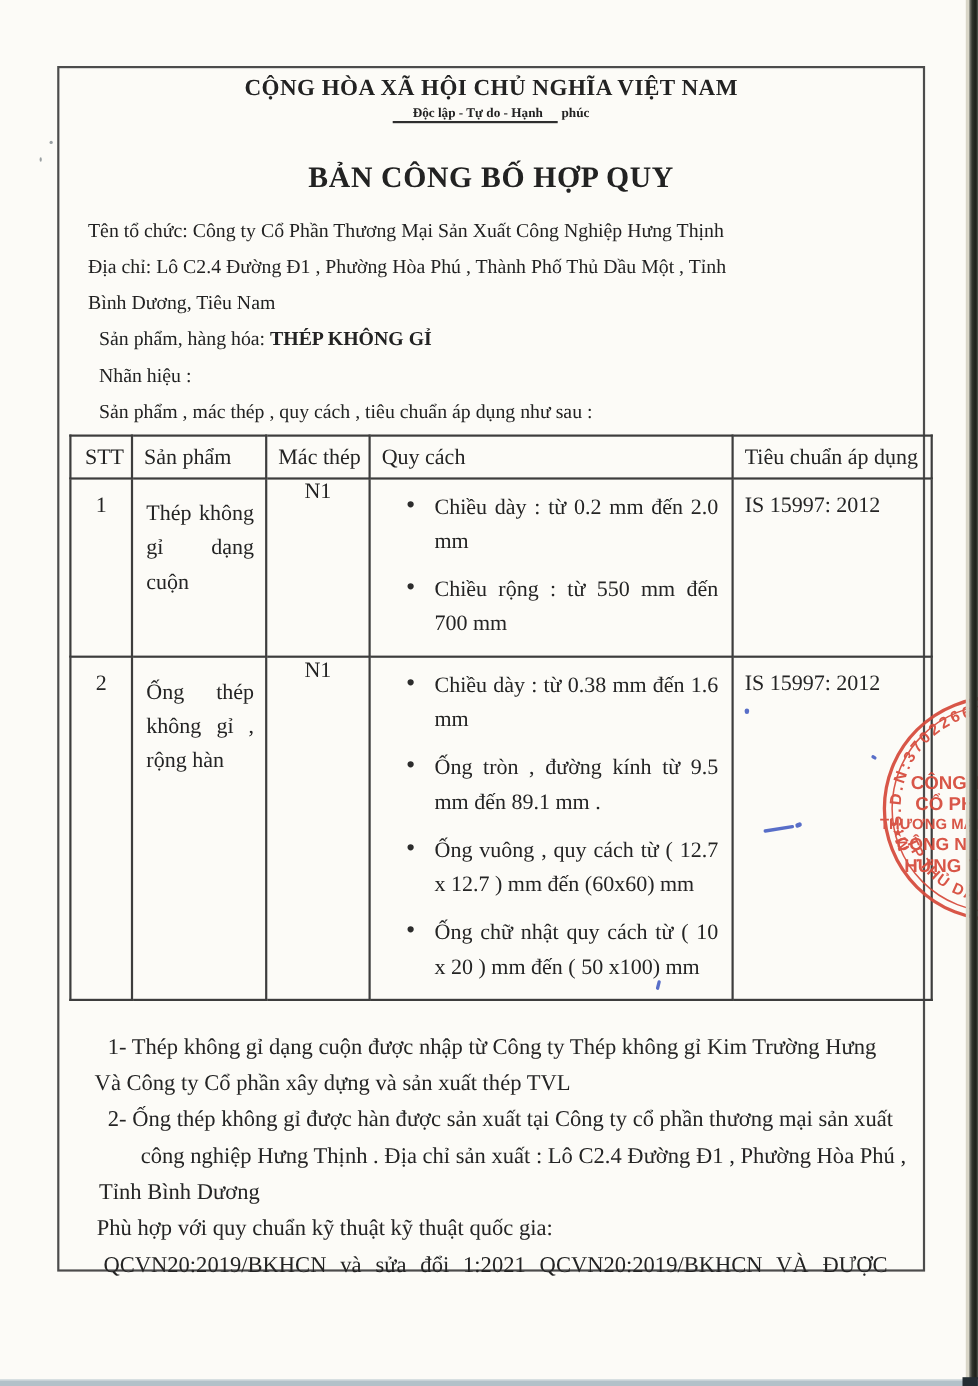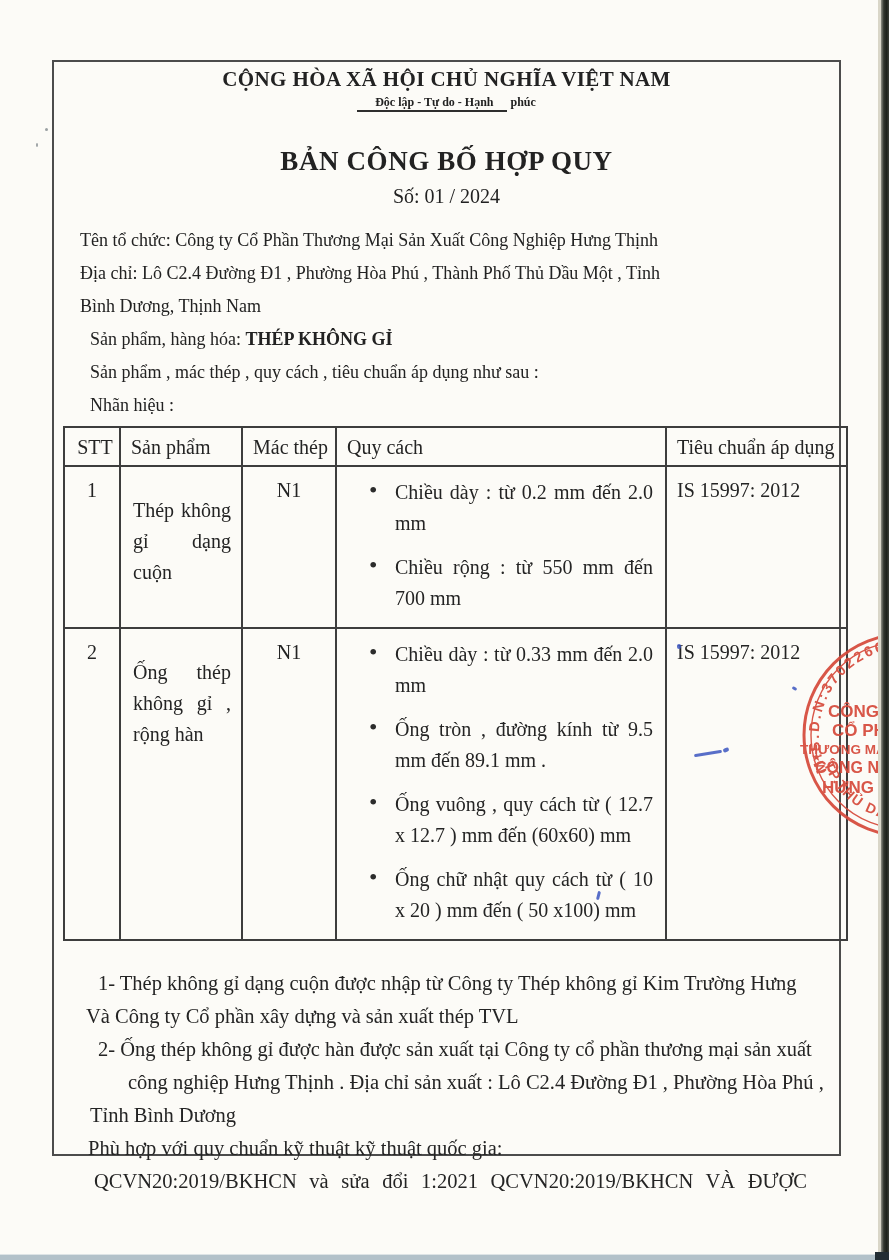--- a/index.html
+++ b/index.html
@@ -52,22 +52,22 @@
   }
   th,td{border:2px solid #3d3d3d;vertical-align:top;box-sizing:border-box;}
   th{font-weight:normal;text-align:left;padding:8px 6px 6px 10px;white-space:nowrap;}
   .c-stt{width:56px;}
   .c-sp{width:122px;margin-top:20px;}
   .c-mt{width:94px;}
   .c-qc{width:330px;}
   .c-tc{width:181px;}
   th.c-stt{text-align:center;padding-left:12px;}
   td.num{text-align:center;padding-top:12px;font-size:20px;}
-  td.prod{padding:28px 10px 0 12px;text-align:justify;line-height:31px;}
-  td.mark{text-align:center;padding-top:12px;}
+  td.prod{padding:16px 10px 0 12px;text-align:justify;line-height:31px;}
+  td.mark{text-align:center;padding-top:0;}
   td.std{padding:12px 4px 0 10px;white-space:nowrap;}
   td.specs{padding:10px 12px 0 16px;}
   ul.spec{list-style:none;margin:0;padding:0;}
   ul.spec li{
     position:relative;padding-left:42px;margin-bottom:13px;
     text-align:justify;line-height:31px;
   }
   ul.spec li::before{
     content:"\2022";position:absolute;left:16px;top:-2px;font-size:24px;color:#2c2c2c;
   }
@@ -93,29 +93,28 @@
 </head>
 <body>
 
 <div class="frame">
 
   <div class="nation">CỘNG HÒA XÃ HỘI CHỦ NGHĨA VIỆT NAM</div>
 
   <div class="motto"><span class="ul">Độc lập - Tự do - Hạnh</span><span> phúc</span></div>
 
   <div class="doc-title">BẢN CÔNG BỐ HỢP QUY</div>
-  <div class="doc-no">Số: 01 / 2024</div>
 
   <div class="info">
     <div class="line">Tên tổ chức: Công ty Cổ Phần Thương Mại Sản Xuất Công Nghiệp Hưng Thịnh</div>
     <div class="line">Địa chỉ: Lô C2.4 Đường Đ1 , Phường Hòa Phú , Thành Phố Thủ Dầu Một , Tỉnh</div>
-    <div class="line">Bình Dương, Thịnh Nam</div>
+    <div class="line">Bình Dương, Tiêu Nam</div>
     <div class="line indent"><span>Sản phẩm, hàng hóa: </span><span class="bold">THÉP KHÔNG GỈ</span></div>
+    <div class="line indent">Nhãn hiệu :</div>
     <div class="line indent">Sản phẩm , mác thép , quy cách , tiêu chuẩn áp dụng như sau :</div>
-    <div class="line indent">Nhãn hiệu :</div>
   </div>
 
   <table>
     <colgroup>
       <col class="c-stt">
         <col class="c-sp">
         <col class="c-mt">
         <col class="c-qc">
         <col class="c-tc">
     </colgroup>
@@ -138,21 +137,21 @@
         </ul>
       </td>
       <td class="std">IS 15997: 2012</td>
     </tr>
     <tr class="r2">
       <td class="num">2</td>
       <td class="prod">Ống thép không gỉ , rộng hàn</td>
       <td class="mark">N1</td>
       <td class="specs">
         <ul class="spec">
-          <li>Chiều dày : từ 0.33 mm đến 2.0 mm</li>
+          <li>Chiều dày : từ 0.38 mm đến 1.6 mm</li>
           <li>Ống tròn , đường kính từ 9.5 mm đến 89.1 mm .</li>
           <li>Ống vuông , quy cách từ ( 12.7 x 12.7 ) mm đến (60x60) mm</li>
           <li>Ống chữ nhật quy cách từ ( 10 x 20 ) mm đến ( 50 x100) mm</li>
         </ul>
       </td>
       <td class="std">IS 15997: 2012</td>
     </tr>
   </tbody>
     </table>
 

